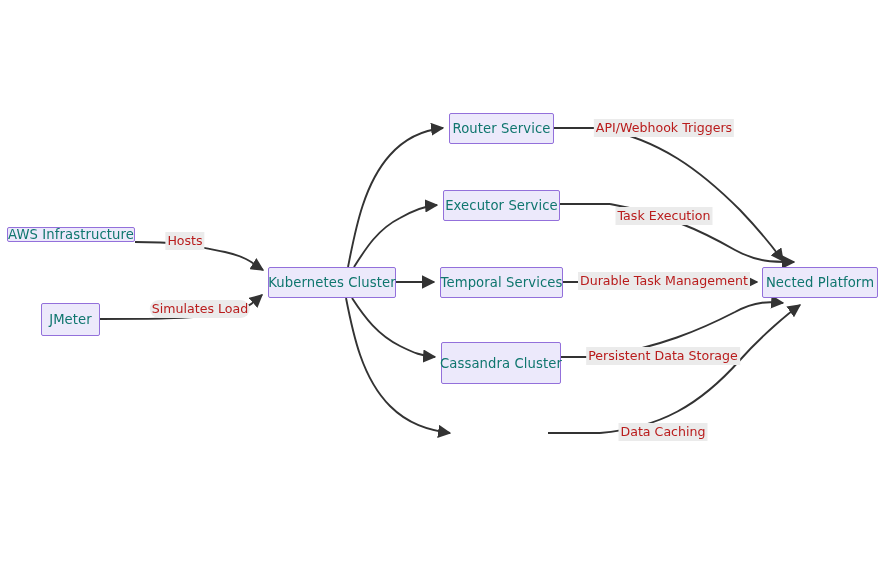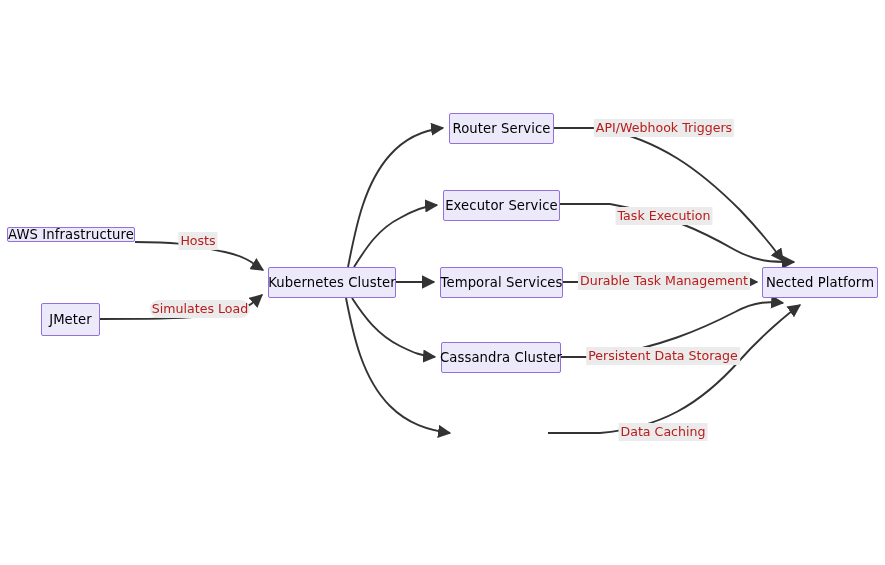--- a/index.html
+++ b/index.html
@@ -29,21 +29,21 @@
   }
   .node {
     position: absolute;
     box-sizing: border-box;
     background: #ECE9FB;
     border: 1.3px solid #9370DB;
     border-radius: 2px;
     display: flex;
     align-items: center;
     justify-content: center;
-    color: #000000;
+    color: #0f766e;
     font-size: 13.2px;
     font-family: "DejaVu Sans", sans-serif;
     white-space: nowrap;
     letter-spacing: 0.1px;
   }
   .edge-label {
     position: absolute;
     box-sizing: border-box;
     background: #ebebeb;
     color: #b91c1c;
@@ -110,30 +110,30 @@
   </div>
 
   <div class="node" style="left:443px; top:190px; width:117px; height:31px;">
     <span>Executor Service</span>
   </div>
 
   <div class="node" style="left:440px; top:267px; width:123px; height:31px;">
     <span>Temporal Services</span>
   </div>
 
-  <div class="node" style="left:441px; top:342px; width:120px; height:31px;">
+  <div class="node" style="left:441px; top:342px; width:120px; height:42px;">
     <span>Cassandra Cluster</span>
   </div>
 
 
   <div class="node" style="left:762px; top:267px; width:116px; height:31px;">
     <span>Nected Platform</span>
   </div>
 
-  <div class="edge-label" style="left:198px; top:241px;text-align:center;">Hosts</div>
+  <div class="edge-label" style="left:185px; top:241px;text-align:center;">Hosts</div>
 
   <div class="edge-label" style="left:200px; top:309px;border-radius:9px;">Simulates Load</div>
 
   <div class="edge-label" style="left:664px; top:128px;">API/Webhook Triggers</div>
 
   <div class="edge-label" style="left:664px; top:216px;">Task Execution</div>
 
   <div class="edge-label" style="left:664px; top:281px;">Durable Task Management</div>
 
   <div class="edge-label" style="left:663px; top:356px;">Persistent Data Storage</div>

